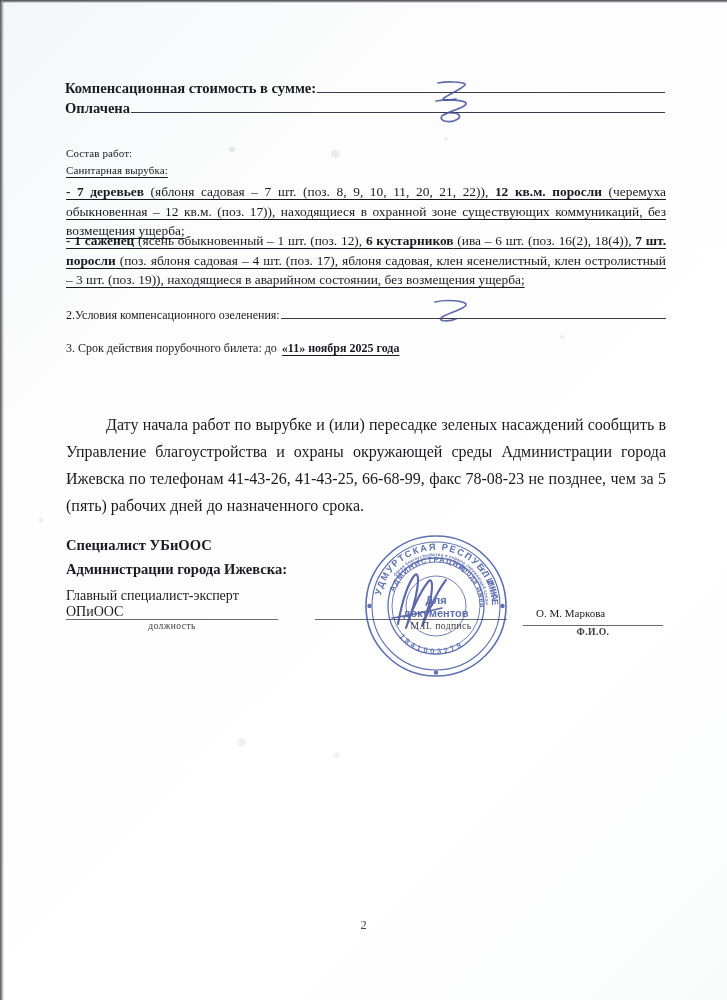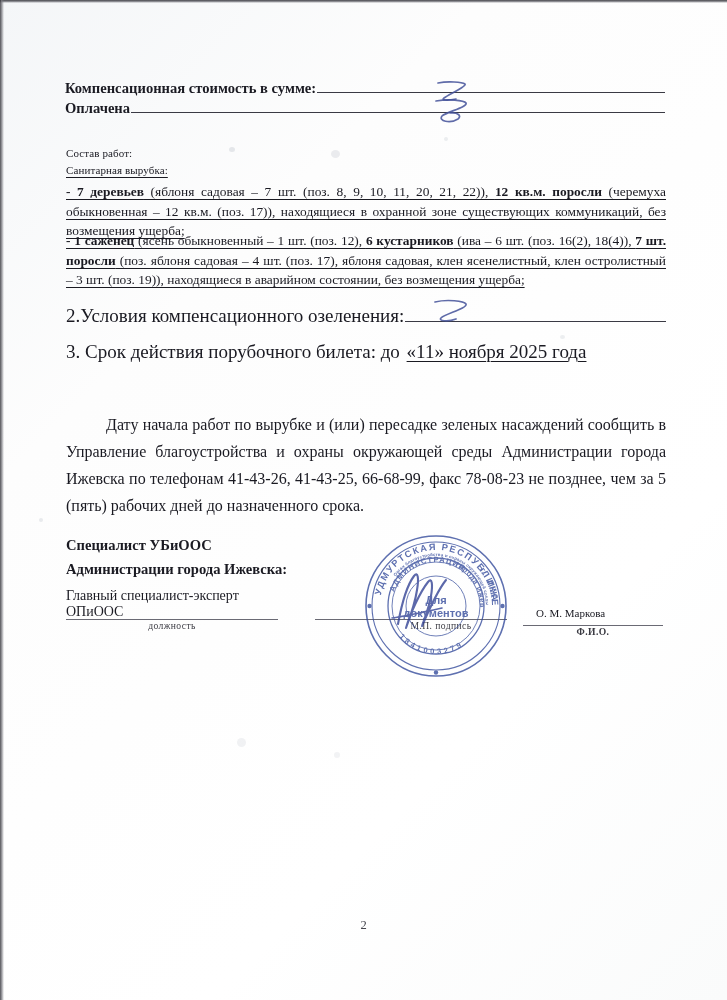--- a/index.html
+++ b/index.html
@@ -37,21 +37,21 @@
 
   
   .blk { position: absolute; }
 
   .b-bold {
     font-weight: normal;
     font-size: 11px;
     letter-spacing: .1px;
   }
   .b-reg {
-    font-size: 19px;
+    font-size: 12px;
   }
 
   
   .line-row {
     display: flex;
     align-items: baseline;
     width: 600px;
   }
   .label-bold { font-weight: bold; font-size: 14.6px; white-space: nowrap; }
   .fill-rule {
@@ -187,21 +187,21 @@
         <span class="fill-rule" style="border-bottom-width:1.2px;"></span>
       </div>
     </div>
     <svg class="sig-scrawl" style="left:428px; top:297px; width:54px; height:32px;" viewBox="0 0 54 32">
       <path d="M7,5 C19,2 36,4 38,7 C40,11 17,17 13,21 C10,24 20,25 28,22" fill="none" stroke="#44529a" stroke-width="1.7" stroke-linecap="round"></path>
     </svg>
 
     <div class="blk b-reg" style="left:66px; top:341px; white-space:nowrap;">
       <span>3.</span>
       <span>Срок действия порубочного билета: до</span>
-      <span class="uline-seg" style="padding:0 4px 0 2px;">«11»  ноября  2025 года</span>
+      <span class="uline-seg" style="padding:0 4px 0 2px;font-weight:bold;">«11»  ноября  2025 года</span>
     </div>
 
     <div class="blk para-plain" style="left:66px; top:411px;">
       <span class="ind"></span><span>Дату начала работ по вырубке и (или) пересадке зеленых насаждений сообщить в Управление благоустройства и охраны окружающей среды Администрации города Ижевска по телефонам 41-43-26, 41-43-25, 66-68-99, факс 78-08-23 не позднее, чем за 5 (пять) рабочих дней до назначенного срока.</span>
     </div>
 
     <div class="blk sig-bold" style="left:66px; top:537px;">Специалист УБиООС</div>
     <div class="blk sig-bold" style="left:66px; top:561px;">Администрации города Ижевска:</div>
 
     <div class="blk sig-reg" style="left:66px; top:586px;">Главный специалист-эксперт</div>

